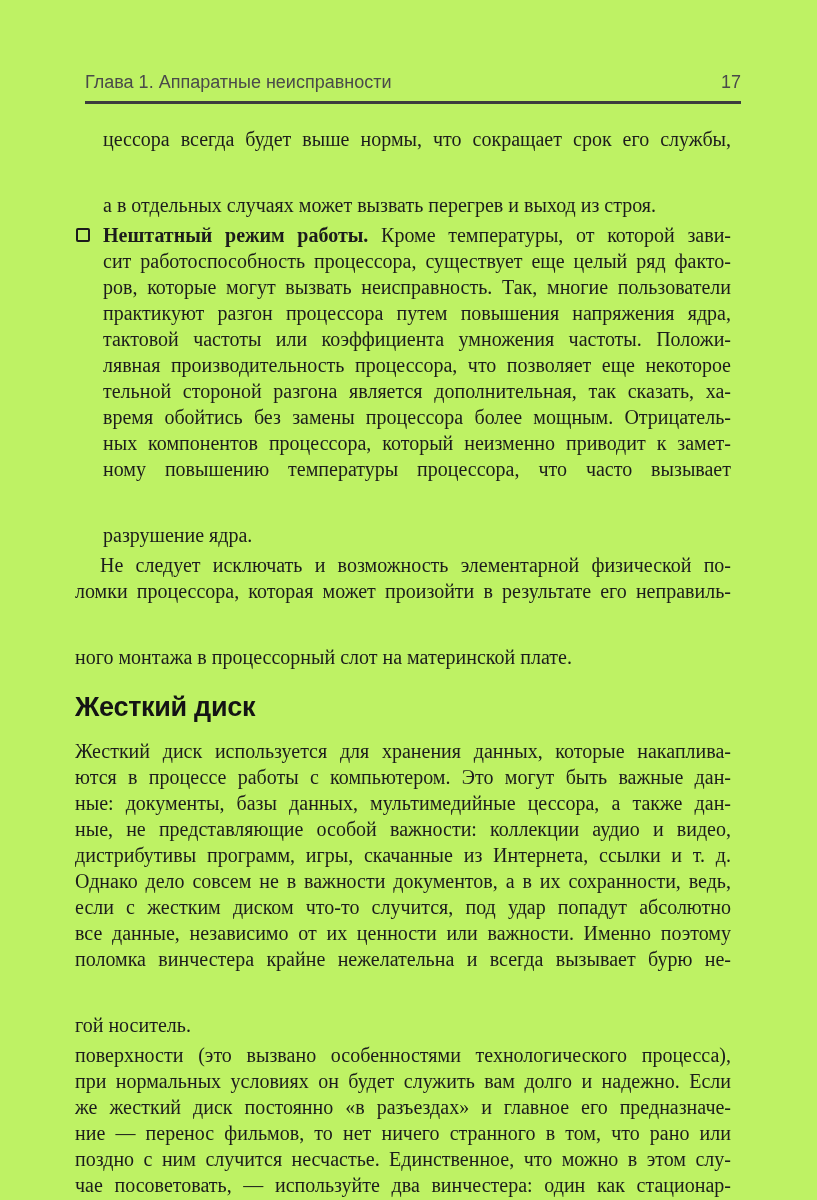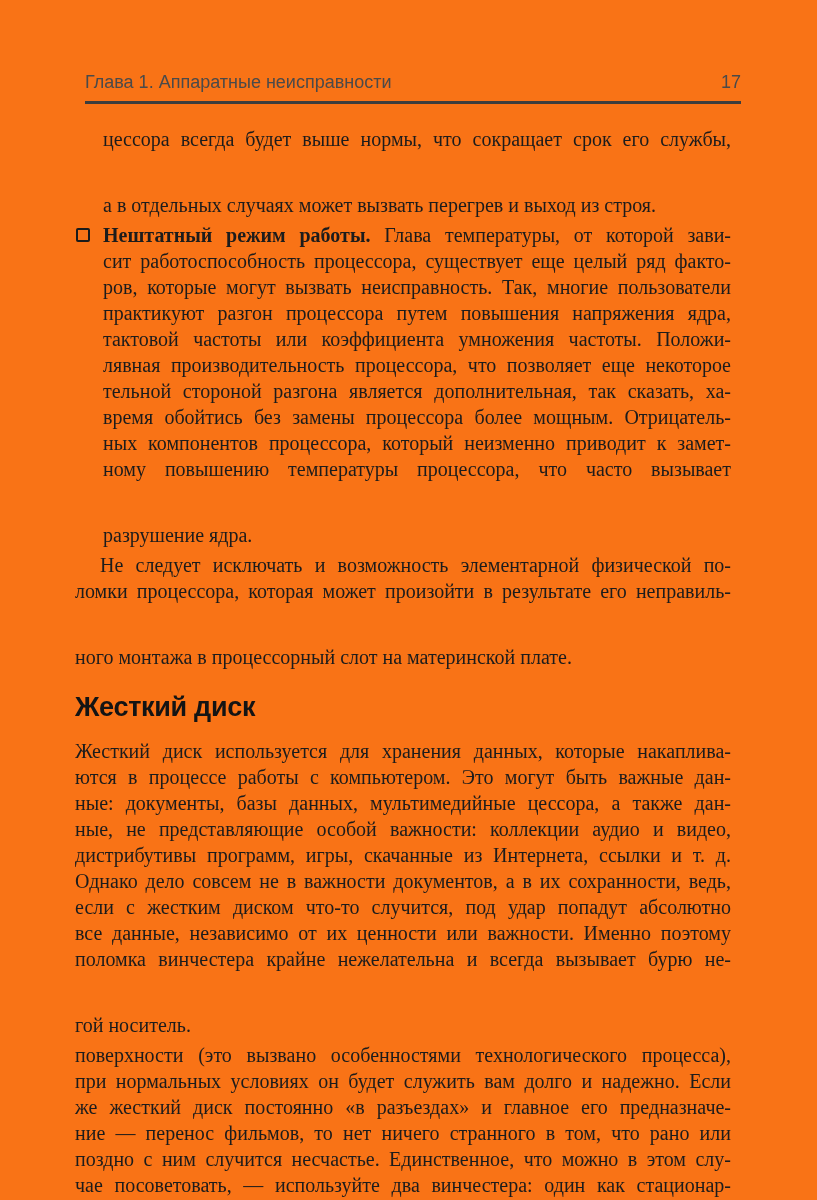--- a/index.html
+++ b/index.html
@@ -4,21 +4,21 @@
 <style>
   html, body {
     margin: 0;
     padding: 0;
     background: #ffffff;
   }
   .page {
     position: relative;
     width: 817px;
     height: 1200px;
-    background: #f97316;
+    background: #bef264;
     overflow: hidden;
     font-family: "Liberation Serif", "DejaVu Serif", serif;
     color: #1c1c1c;
   }
   
   .running-head {
     position: absolute;
     left: 85px;
     top: 72px;
     width: 656px;
@@ -94,21 +94,21 @@
 
   <div class="header-rule"></div>
 
   <div class="page-body">
       <div class="block list-continuation">
         <div class="line">цессора всегда будет выше нормы, что сокращает срок его службы,</div>
         <div class="line last">а в отдельных случаях может вызвать перегрев и выход из строя.</div>
       </div>
       <div class="block list-item">
         <span class="bullet"></span>
-        <div class="line"><span class="bold-lead">Нештатный режим работы.</span><span> Глава температуры, от которой зави-</span></div>
+        <div class="line"><span class="bold-lead">Нештатный режим работы.</span><span> Кроме температуры, от которой зави-</span></div>
         <div class="line">сит работоспособность процессора, существует еще целый ряд факто-</div>
         <div class="line">ров, которые могут вызвать неисправность. Так, многие пользователи</div>
         <div class="line">практикуют разгон процессора путем повышения напряжения ядра,</div>
         <div class="line">тактовой частоты или коэффициента умножения частоты. Положи-</div>
         <div class="line">лявная производительность процессора, что позволяет еще некоторое</div>
         <div class="line">тельной стороной разгона является дополнительная, так сказать, ха-</div>
         <div class="line">время обойтись без замены процессора более мощным. Отрицатель-</div>
         <div class="line">ных компонентов процессора, который неизменно приводит к замет-</div>
         <div class="line">ному повышению температуры процессора, что часто вызывает</div>
         <div class="line last">разрушение ядра.</div>

